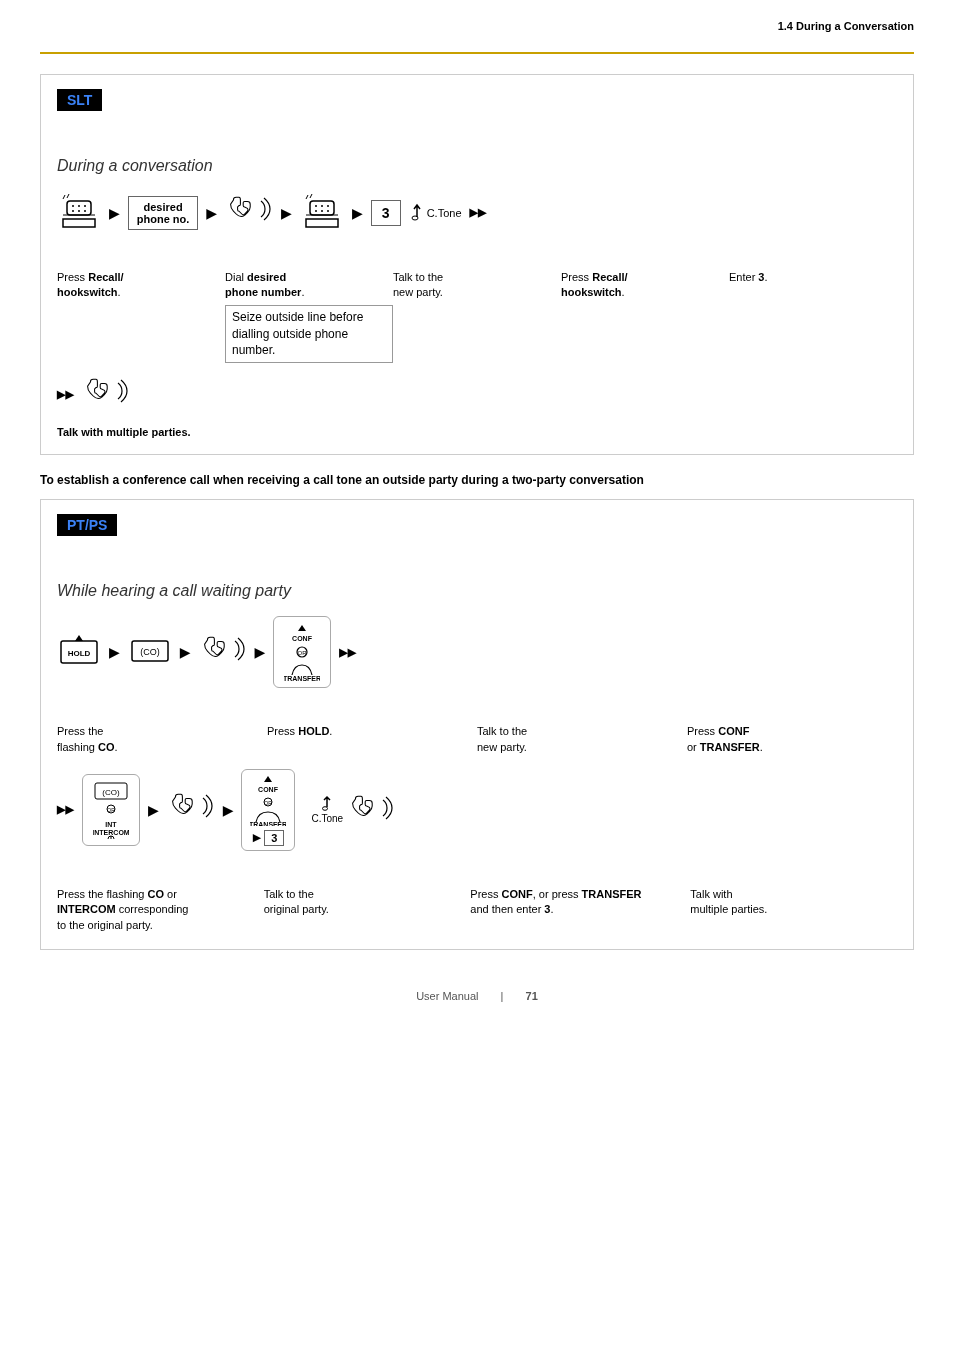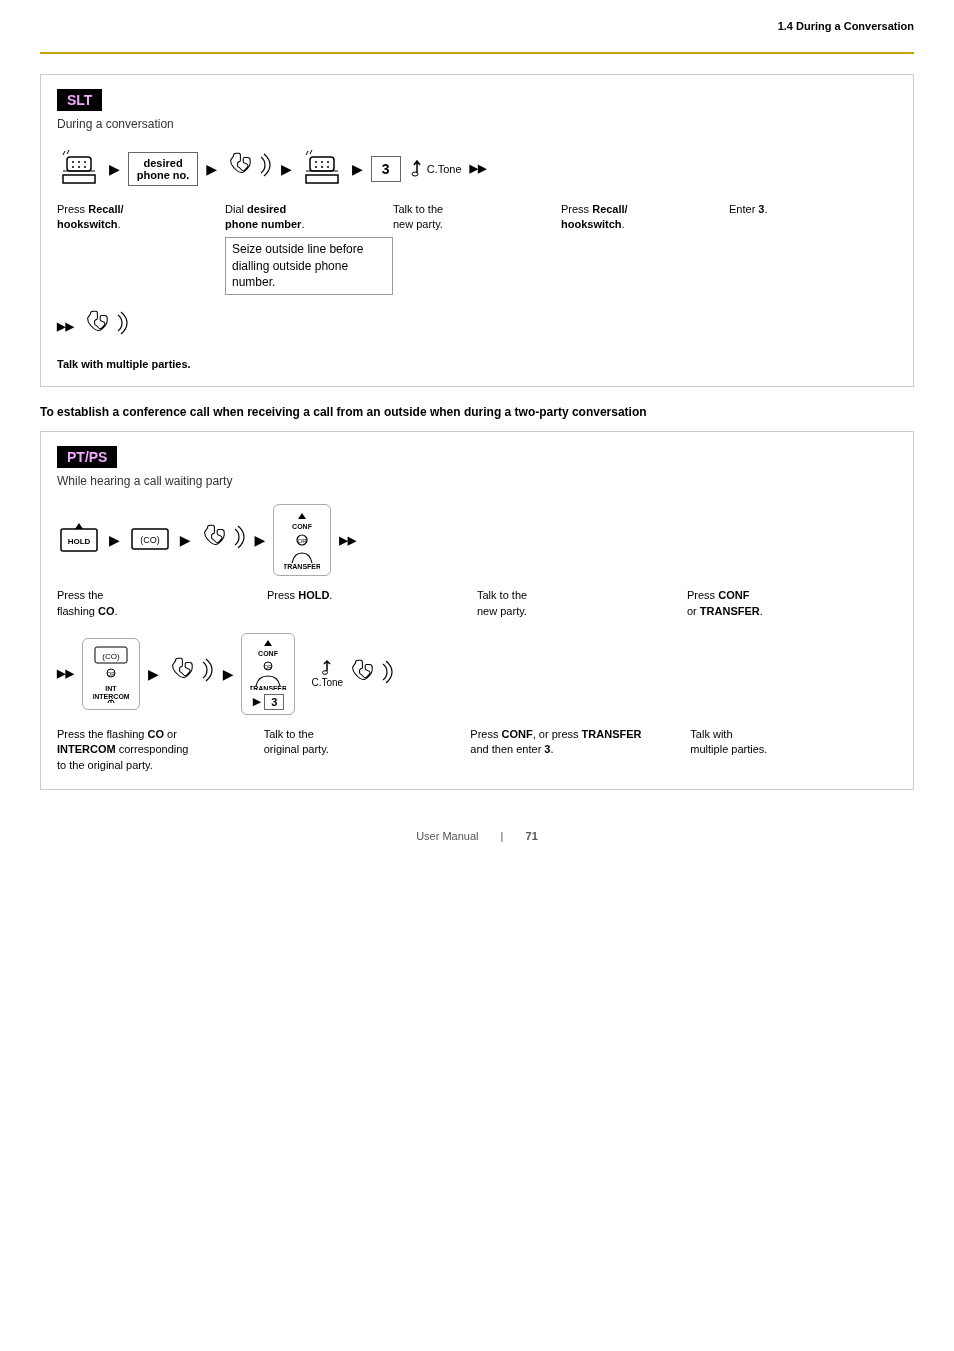--- a/index.html
+++ b/index.html
@@ -25,31 +25,33 @@
     .section-box {
       border: 1px solid #ccc;
       padding: 14px 16px 16px;
       margin-bottom: 18px;
       position: relative;
     }
 
     .section-label {
       display: inline-block;
       background: #000;
-      color: #f0abfc;
+      color: #3b82f6;
       font-weight: bold;
       font-size: 14px;
       padding: 3px 10px;
       margin-bottom: 6px;
     }
 
     .section-subtitle {
-      font-size: 12px;
+      font-style: italic;
+      font-size: 16px;
       margin-bottom: 16px;
       color: #333;
+      margin-top: 40px;
     }
 
     .flow-row {
       display: flex;
       align-items: center;
       gap: 8px;
       margin-bottom: 12px;
     }
 
     .arrow {
@@ -84,20 +86,21 @@
     .descriptions-area {
       display: flex;
       gap: 0;
       margin-top: 6px;
     }
 
     .desc-col {
       font-size: 11px;
       line-height: 1.4;
       flex: 1;
+      margin-top: 24px;
     }
 
     .footer-row {
       display: flex;
       justify-content: center;
       align-items: center;
       margin-top: 40px;
       font-size: 11px;
       color: #555;
       gap: 16px;
@@ -221,21 +224,21 @@
         <path d="M28,10 Q32,13 32,18 Q32,23 28,26" fill="none" stroke="#000" stroke-width="1.2" transform="translate(8,-2)"></path>
         <path d="M31,7 Q37,12 37,18 Q37,24 31,29" fill="none" stroke="#000" stroke-width="1.2" transform="translate(8,-2)"></path>
       </svg>
     </span>
   </div>
 
   <div style="font-size:11px; margin-top:4px;font-weight:bold;">Talk with multiple parties.</div>
 </div>
 
 <div class="section-heading" style="margin-bottom:12px;">
-  <b>To establish a conference call when receiving a call from an outside when during a two-party conversation</b>
+  <b>To establish a conference call when receiving a call tone an outside party during a two-party conversation</b>
 </div>
 
 <div class="section-box">
   <div>
     <span class="section-label">PT/PS</span>
   </div>
   <div class="section-subtitle">While hearing a call waiting party</div>
 
   <div class="flow-row">
 

